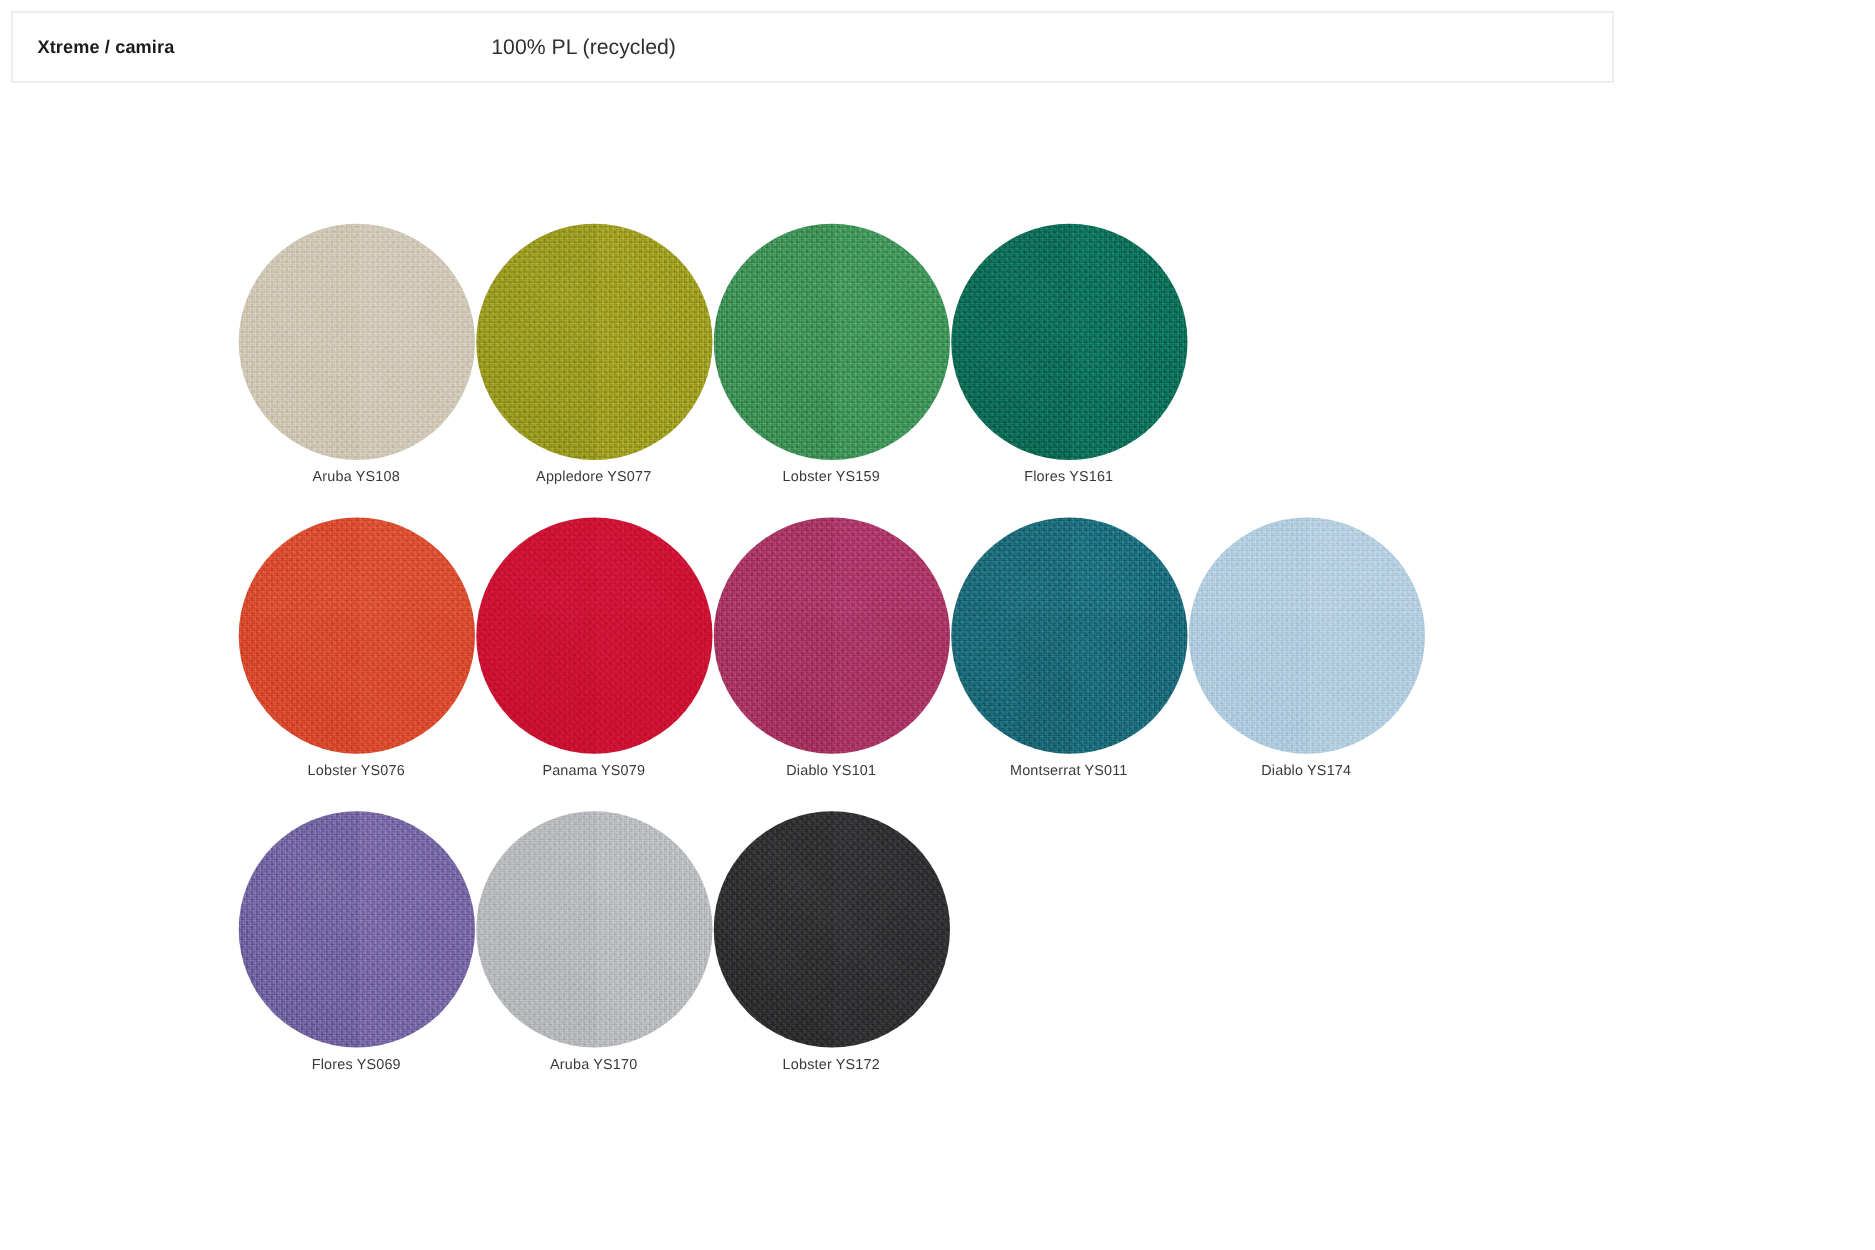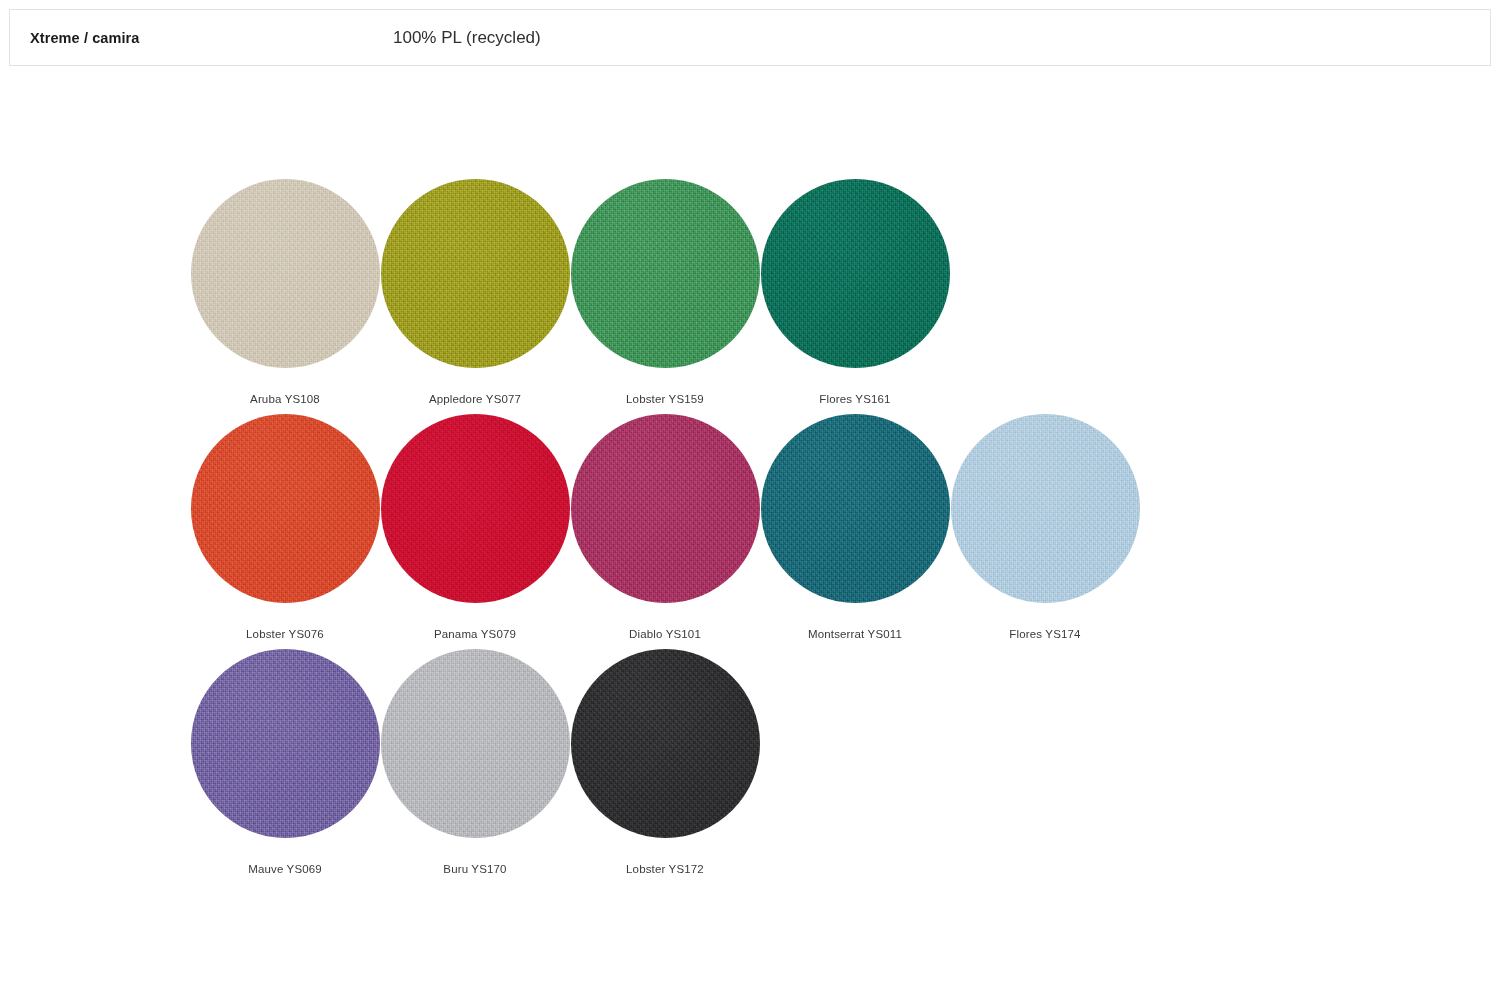--- a/index.html
+++ b/index.html
@@ -14,21 +14,21 @@
     color: #2b2b2b;
     overflow: hidden;
     position: relative;
   }
 
   
   .header-bar {
     position: absolute;
     left: 9px;
     top: 9px;
-    width: 1482px;
+    width: 1282px;
     height: 57px;
     box-sizing: border-box;
     border: 1px solid #e3e3e3;
     background: #ffffff;
     display: flex;
     align-items: center;
   }
   .header-title {
     position: absolute;
     left: 20px;
@@ -101,21 +101,21 @@
         rgba(255,255,255,0.10) 0px, rgba(255,255,255,0.10) 2px,
         rgba(0,0,0,0.08) 2px, rgba(0,0,0,0.08) 4px),
       repeating-linear-gradient(-45deg,
         rgba(255,255,255,0.07) 0px, rgba(255,255,255,0.07) 3px,
         rgba(0,0,0,0.06) 3px, rgba(0,0,0,0.06) 5px),
       radial-gradient(circle at 38% 32%, rgba(255,255,255,0.13), rgba(255,255,255,0) 62%);
     mix-blend-mode: soft-light;
     border-radius: 50%;
   }
   .swatch-label {
-    margin-top: 25px;
+    margin-top: 8px;
     font-size: 11.5px;
     color: #3a3a3a;
     text-align: center;
     white-space: nowrap;
     letter-spacing: 0.15px;
   }
 </style>
 </head>
 <body>
 
@@ -155,30 +155,30 @@
       <div class="swatch-cell">
         <div class="swatch-disc" style="background-color: rgb(163, 48, 94);"></div>
         <div class="swatch-label">Diablo YS101</div>
       </div>
       <div class="swatch-cell">
         <div class="swatch-disc" style="background-color: rgb(25, 101, 115);"></div>
         <div class="swatch-label">Montserrat YS011</div>
       </div>
       <div class="swatch-cell">
         <div class="swatch-disc" style="background-color: rgb(174, 202, 221);"></div>
-        <div class="swatch-label">Flores YS174</div>
+        <div class="swatch-label">Diablo YS174</div>
       </div>
     </div>
     <div class="swatch-row">
       <div class="swatch-cell">
         <div class="swatch-disc" style="background-color: rgb(111, 96, 158);"></div>
-        <div class="swatch-label">Mauve YS069</div>
+        <div class="swatch-label">Flores YS069</div>
       </div>
       <div class="swatch-cell">
         <div class="swatch-disc" style="background-color: rgb(180, 182, 186);"></div>
-        <div class="swatch-label">Buru YS170</div>
+        <div class="swatch-label">Aruba YS170</div>
       </div>
       <div class="swatch-cell">
         <div class="swatch-disc" style="background-color: rgb(43, 43, 45);"></div>
         <div class="swatch-label">Lobster YS172</div>
       </div>
     </div>
   </div>
 
 </body></html>

